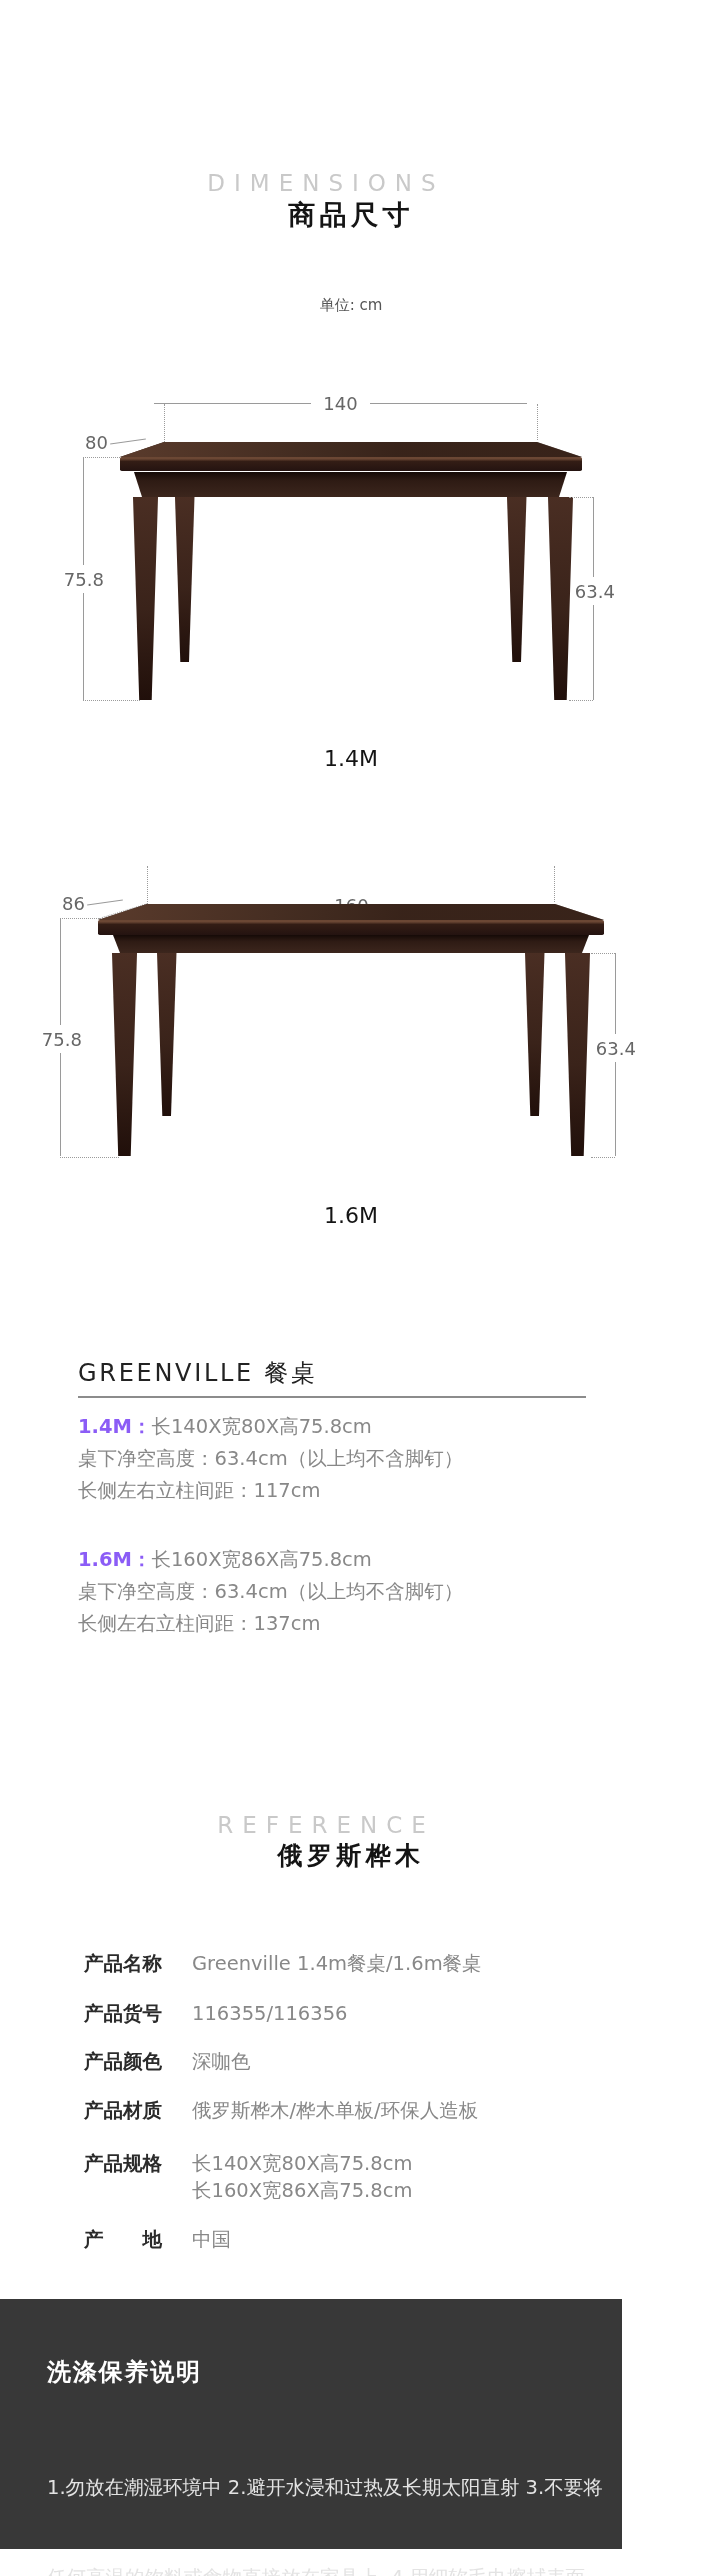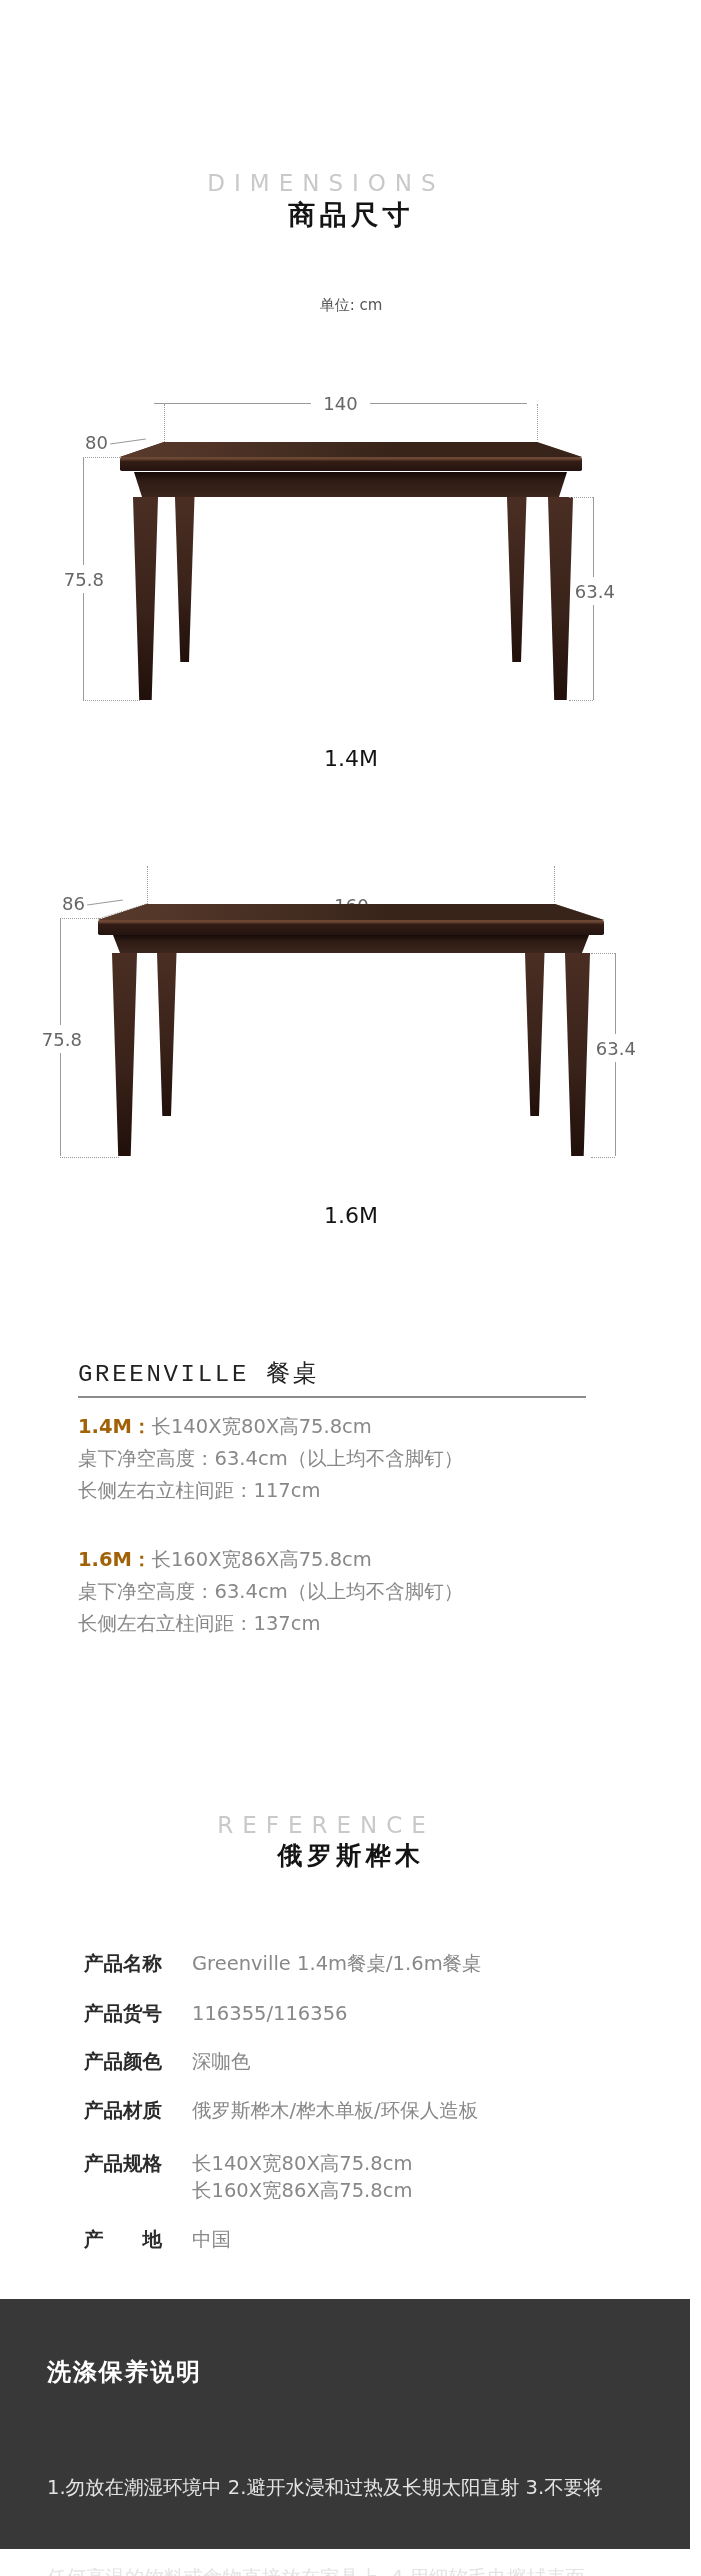--- a/index.html
+++ b/index.html
@@ -32,34 +32,34 @@
 
   
   .wood-top   { position:absolute; background:linear-gradient(100deg,#5a3b2c 0%,#402a1f 45%,#33201785 60%,#34201790 100%);
                 background-color:#3e2必71d; }
   .wood-top   { background-color:#3e271d; }
   .wood-slab  { position:absolute; background:linear-gradient(180deg,#6b4734 0 1.8px,#331d15 4.4px,#241310 100%); border-radius:1.8px; }
   .wood-apron { position:absolute; background:linear-gradient(180deg,#150a07 0%,#2e1b14 35%,#3c261d 100%); }
   .wood-leg   { position:absolute; background:linear-gradient(178deg,#4a2e23 0%,#3a231a 55%,#200f0a 100%); }
 
   
-  .prod-heading { position:absolute; font-size:24px; letter-spacing:2.7px; color:#222; font-weight:400;font-family:Liberation Mono, monospace; }
+  .prod-heading { position:absolute; font-size:24px; letter-spacing:2.7px; color:#222; font-weight:400; }
   .prod-divider { position:absolute; height:1.8px; background:#8c8c8c; }
   .spec-block { position:absolute; font-size:19.5px; line-height:32px; color:#888; }
-  .spec-size { color:#a16207; font-weight:700; }
+  .spec-size { color:#8b5cf6; font-weight:700; }
   .spec-group2 { margin-top:37px; }
 
   
   .ref-row { position:absolute; left:84px; width:586px; font-size:19.5px; line-height:27px;
              display:flex; align-items:flex-start; }
   .ref-label { display:inline-block; width:91px; color:#2b2b2b; font-weight:700; flex:0 0 91px; }
   .ref-value { margin-left:17px; color:#888; white-space:pre-wrap; }
 
   
-  .care-band { position:absolute; left:0; top:2299px; width:690px; height:250px; background:#383838; }
+  .care-band { position:absolute; left:0; top:2299px; width:622px; height:250px; background:#383838; }
   .care-title { position:absolute; left:47px; top:57px; font-size:24px; color:#ffffff; font-weight:700; letter-spacing:1.8px; }
   .care-body { position:absolute; left:47px; top:114px; width:622px; font-size:19.5px;
                line-height:30px; color:#e3e3e3; white-space:pre-wrap; }
 </style>
 </head>
 <body>
 
 <div id="canvas">
 
   <div class="eyebrow" style="top:170px;">DIMENSIONS</div>

